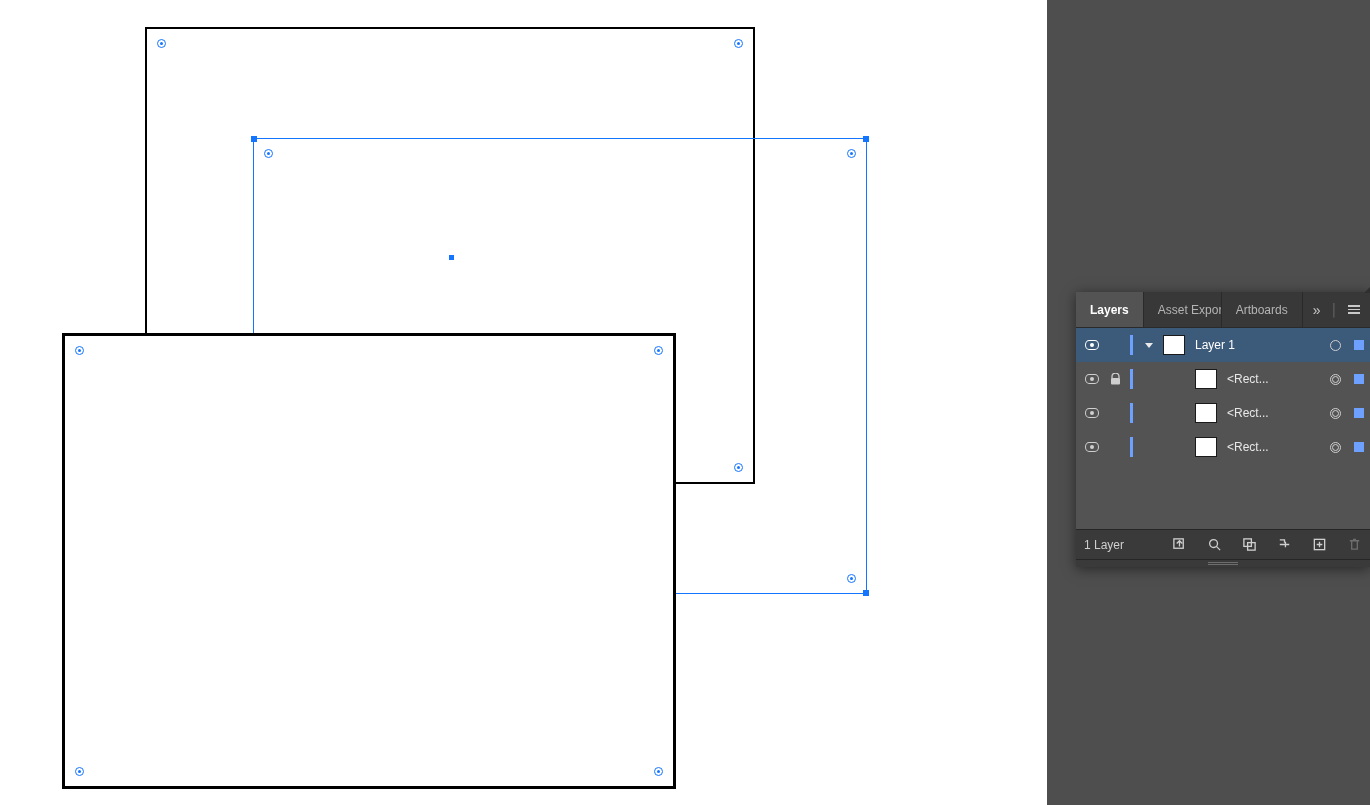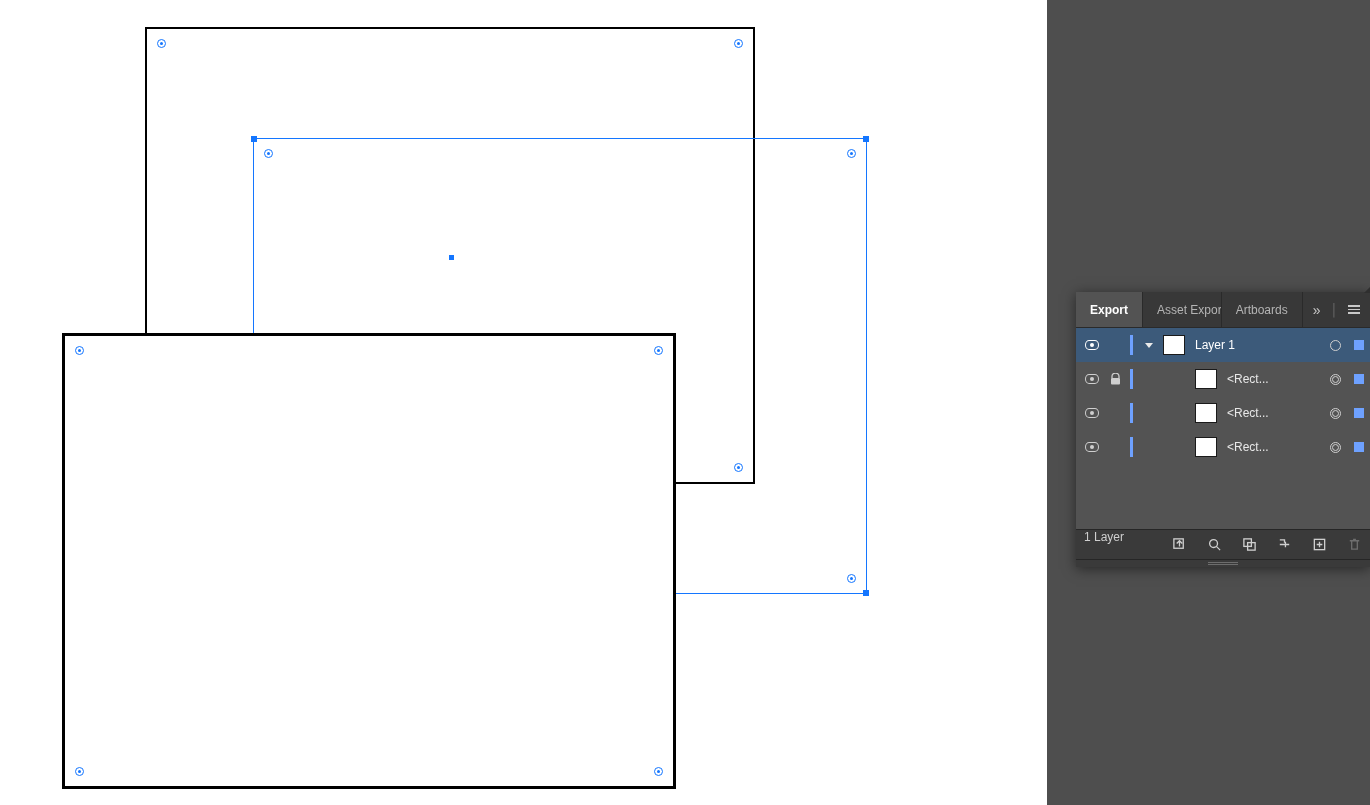--- a/index.html
+++ b/index.html
@@ -155,21 +155,21 @@
   .ring.dbl::after{content:"";width:5px;height:5px;border:1.3px solid #cfcfcf;border-radius:50%;}
   .sel-ind{
     width:20px;display:flex;justify-content:center;align-items:center;padding-right:3px;
   }
   .sq{
     width:10px;height:10px;border:1.5px solid #6ea1ff;
   }
   .sq.filled{background:#6ea1ff;}
 
   .footer{
-    height:30px;background:#3a3a3a;display:flex;
+    height:30px;background:#3a3a3a;display:flex;align-items:center;
     padding:0 8px;gap:20px;color:#cfcfcf;border-top:1px solid #262626;
   }
   .footer .count{flex:1;font-size:12px;}
   .footer .icn{cursor:pointer;display:flex;align-items:center;}
   .footer .icn.disabled{opacity:.35;cursor:default;}
   .footer svg{width:15px;height:15px;stroke:#cfcfcf;fill:none;stroke-width:1.4;}
 
   .grip{
     height:8px;background:#3a3a3a;border-top:1px solid #262626;display:flex;justify-content:center;align-items:center;
   }
@@ -207,21 +207,21 @@
     <div class="corner-radius-marker bl"></div>
     <div class="corner-radius-marker br"></div>
   </div>
 </div>
 
 <div class="side-strip">
   <div class="panel">
     <div class="panel-corner"></div>
 
     <div class="tabbar">
-      <div class="tab active">Export</div>
+      <div class="tab active">Layers</div>
       <div class="tab trunc">Asset Export</div>
       <div class="tab">Artboards</div>
       <div class="spacer"></div>
       <div class="tabbar-right">
         <span class="chev2"></span>
         <span class="sep">│</span>
         <span class="menu-icon">
             <span></span>
             <span></span>
             <span></span>

